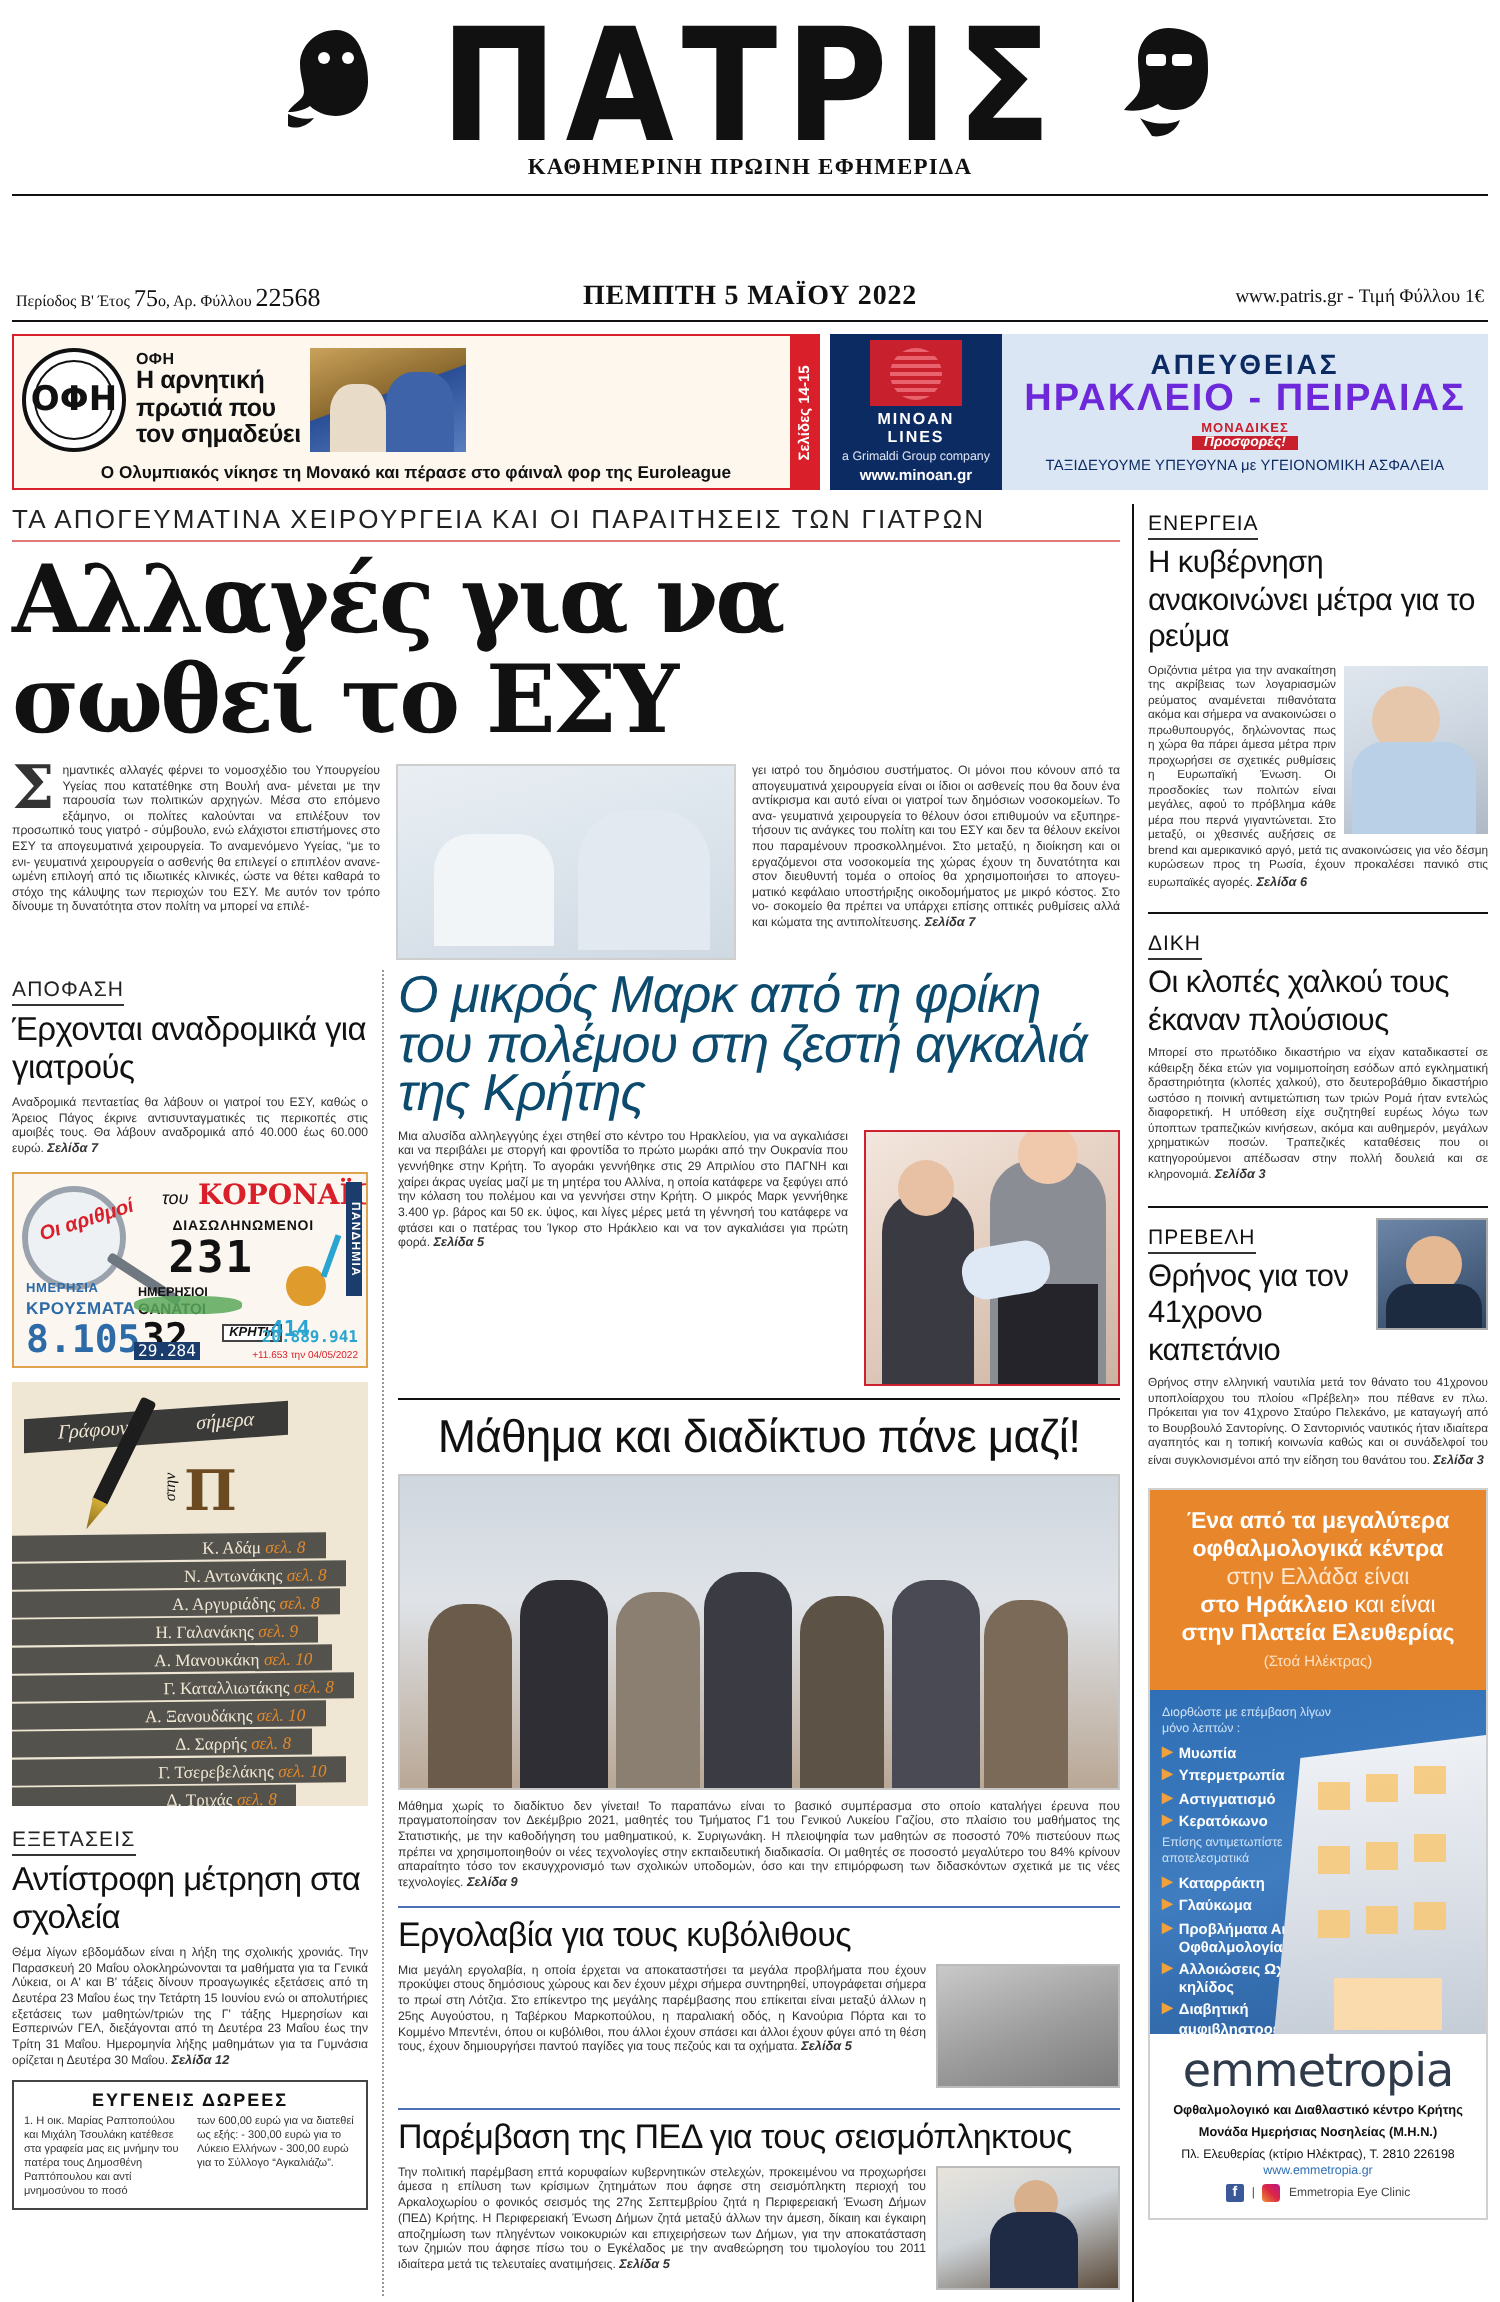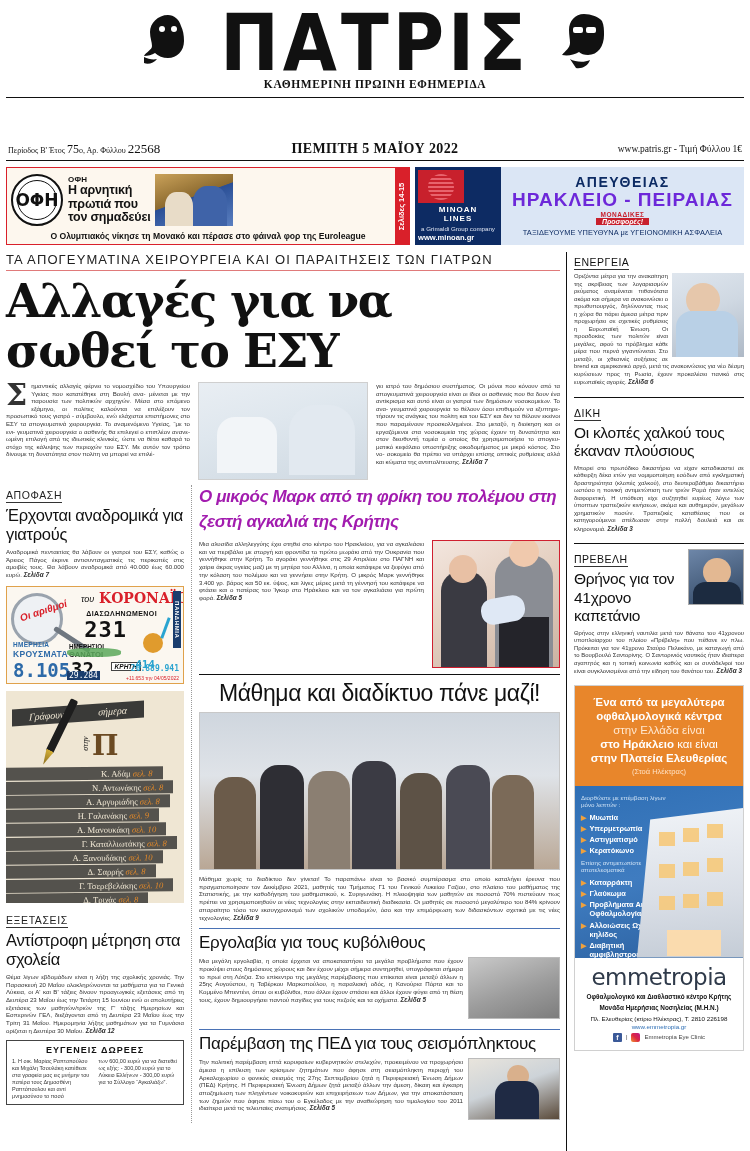--- a/index.html
+++ b/index.html
@@ -53,21 +53,21 @@
   .bball::after { content:""; position:absolute; left:10px; bottom:0; width:28px; height:34px;
            background:#e8dcc8; border-radius:40% 40% 0 0; }
   .bball::before { content:""; position:absolute; right:6px; bottom:0; width:34px; height:40px;
            background:#3f63a8; border-radius:40% 40% 0 0; }
   .ad-bottom { font-size:8.6px; font-weight:bold; text-align:center; color:#111; padding-top:2px; }
   .pages-tab { position:absolute; right:0; top:0; bottom:0; width:14px; background:#d9202a; color:#fff;
                font-size:7.5px; font-weight:bold; display:flex; align-items:center; justify-content:center; }
   .pages-tab span { transform:rotate(-90deg); white-space:nowrap; }
   .ad-minoan { flex:1; background:#0d2b63; display:flex; }
   .minoan-left { flex:0 0 86px; background:#0d2b63; color:#fff; display:flex; flex-direction:column;
-                 justify-content:center; padding:3px; }
+                 align-items:center; justify-content:center; padding:3px; }
   .minoan-mark { width:46px; height:34px; background:#c8202c; position:relative; }
   .minoan-mark::after{content:"";position:absolute;left:50%;top:50%;transform:translate(-50%,-50%);
                  width:26px;height:26px;border-radius:50%;background:
                  repeating-linear-gradient(#e8636d 0 2px,#c8202c 2px 4px);}
   .minoan-name { background:#0d2b63; color:#fff; font-size:8px; font-weight:bold; letter-spacing:1px;
                  text-align:center; line-height:9px; margin-top:2px; }
   .minoan-small { font-size:6.2px; line-height:8px; text-align:center; color:#dfe5f2; margin-top:2px; }
   .minoan-web { font-size:7.6px; font-weight:bold; color:#fff; }
   .minoan-right { flex:1; background:#dbe6f5; display:flex; flex-direction:column;
                   align-items:center; justify-content:center; padding:2px 4px; }
@@ -174,21 +174,21 @@
   
   .exams { margin-top:7px; }
 
   
   .donations { margin-top:6px; border:1.1px solid #444; padding:4px 5px; }
   .don-title { text-align:center; font-size:9px; font-weight:bold; letter-spacing:1px; margin-bottom:3px; }
   .don-cols { display:flex; gap:7px; font-size:5.5px; line-height:7px; color:#333; }
   .don-cols > div { flex:1; }
 
   
-  .mark-title { color:#a21caf; font-style:italic; font-weight:bold; font-size:17px; line-height:24.5px;
+  .mark-title { color:#0c4a6e; font-style:italic; font-weight:normal; font-size:26px; line-height:24.5px;
                 letter-spacing:-0.4px; }
   .mark-body { display:flex; gap:8px; margin-top:6px; }
   .mark-txt { flex:1; font-size:6.1px; line-height:7.7px; text-align:justify; color:#333; }
   .mark-pic { flex:0 0 128px; height:128px; border:1.6px solid #cf2030;
               background:linear-gradient(150deg,#f3e6de,#e6d2c4 40%,#cbb3a2); position:relative; overflow:hidden; }
   .mark-pic .p1 { position:absolute; left:8px; bottom:0; width:46px; height:96px; background:#3a3a42; border-radius:20px 20px 0 0; }
   .mark-pic .p1::before{content:"";position:absolute;left:8px;top:-16px;width:28px;height:28px;border-radius:50%;background:#e8c0a4;}
   .mark-pic .p2 { position:absolute; right:6px; bottom:0; width:58px; height:112px; background:#8a8d94; border-radius:22px 22px 0 0; }
   .mark-pic .p2::before{content:"";position:absolute;left:14px;top:-18px;width:30px;height:30px;border-radius:50%;background:#f0c9ad;}
   .mark-pic .p2::after{content:"";position:absolute;left:4px;bottom:0;width:50px;height:50px;background:#24242a;}
@@ -524,20 +524,21 @@
             </div>
           </div>
         </div>
       </div>
     </div>
 
     <div class="col-right">
 
       <div class="rc-sec">
         <div class="rc-label">ΕΝΕΡΓΕΙΑ</div>
+        <div class="rc-title">Η κυβέρνηση ανακοινώνει μέτρα για το ρεύμα</div>
         <div class="rc-text">
           <div class="rc-photo-energy"></div>
           <span>Οριζόντια μέτρα για την ανακαίτηση της ακρίβειας των λογαριασμών ρεύματος αναμένεται πιθανότατα ακόμα και σήμερα να ανακοινώσει ο πρωθυπουργός, δηλώνοντας πως η χώρα θα πάρει άμεσα μέτρα πριν προχωρήσει σε σχετικές ρυθμίσεις η Ευρωπαϊκή Ένωση. Οι προσδοκίες των πολιτών είναι μεγάλες, αφού το πρόβλημα κάθε μέρα που περνά γιγαντώνεται. Στο μεταξύ, οι χθεσινές αυξήσεις σε brend και αμερικανικό αργό, μετά τις ανακοινώσεις για νέο δέσμη κυρώσεων προς τη Ρωσία, έχουν προκαλέσει πανικό στις ευρωπαϊκές αγορές.</span>
           <span class="page-ref">Σελίδα 6</span>
         </div>
       </div>
 
       <div class="rc-divider"></div>
 
       <div class="rc-sec">

